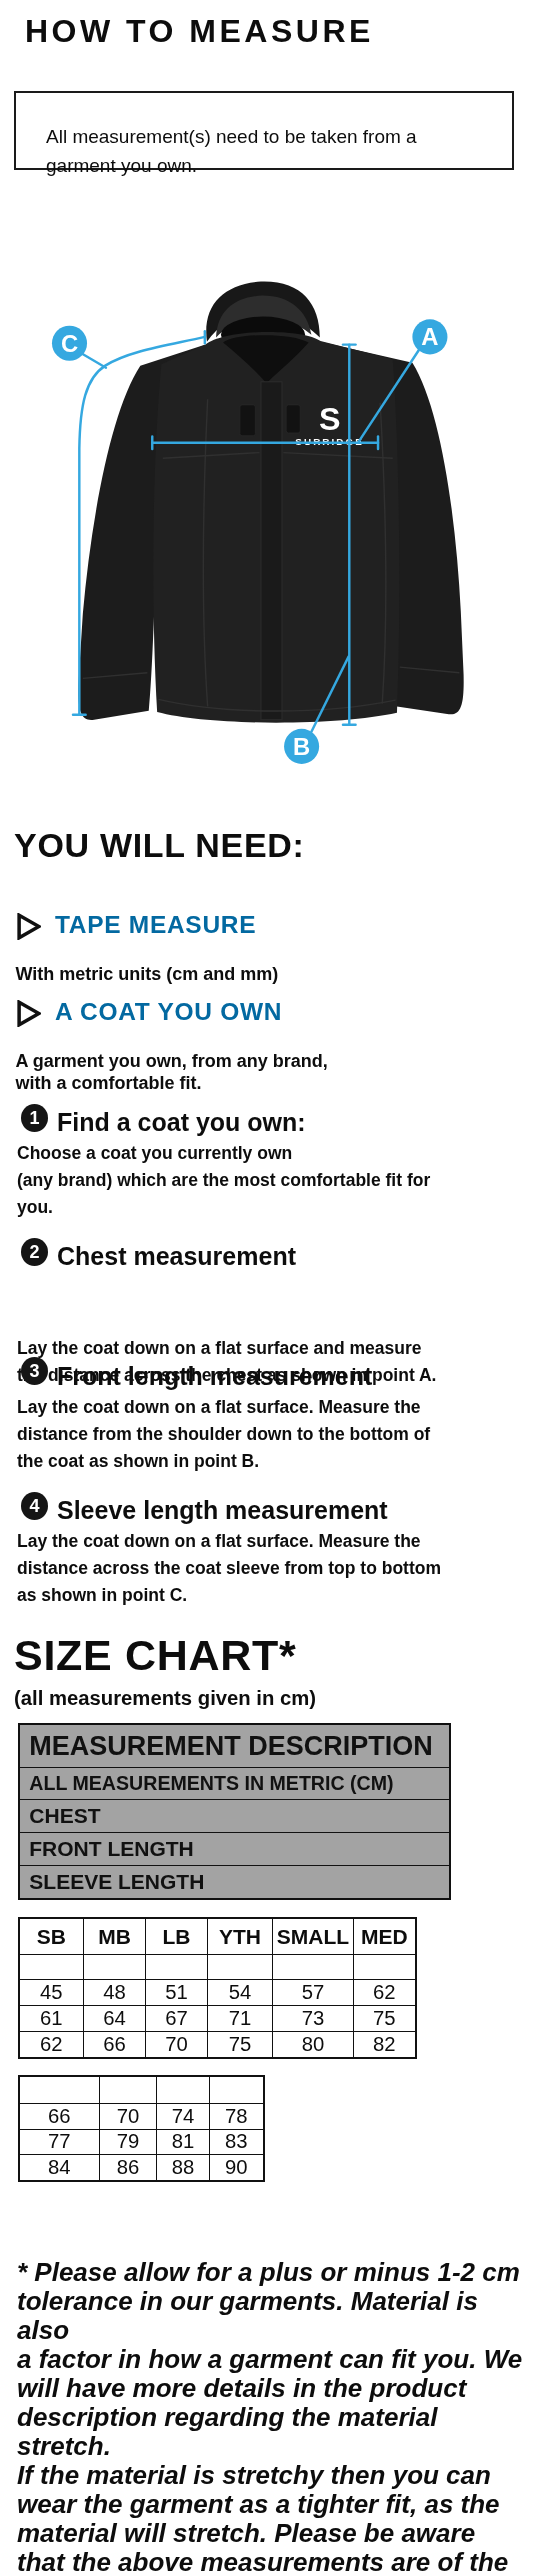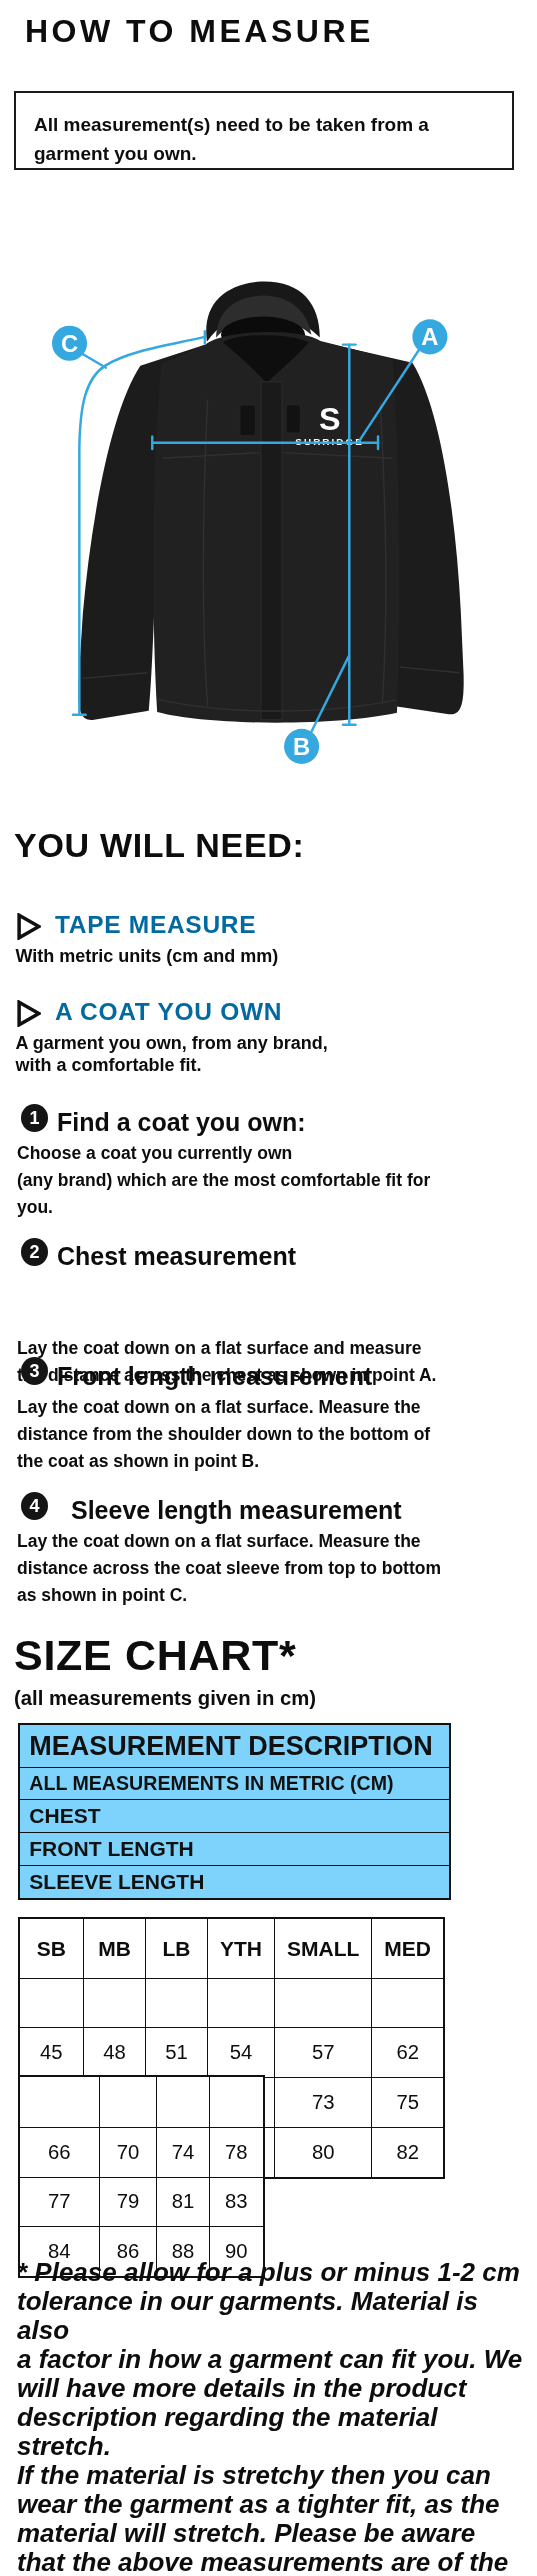--- a/index.html
+++ b/index.html
@@ -3,41 +3,41 @@
 <meta charset="utf-8">
 <style>
   html,body{margin:0;padding:0;background:#fff;}
   .page{position:relative;width:538px;height:2576px;background:#ffffff;overflow:hidden;
         font-family:"Liberation Sans", sans-serif;color:#111;}
   .abs{position:absolute;}
   .ml{white-space:pre-line;}
   .page-title{left:25px;top:12.6px;font-size:32px;font-weight:bold;letter-spacing:3.5px;color:#0d0d0d;}
   .note-box{left:14px;top:91px;width:468px;height:50px;border:2.1px solid #1a1a1a;background:#fff;
             padding:12.6px 14px;}
-  .note-box p{margin:4px;font-size:19px;line-height:29px;font-weight:bold;color:#0d0d0d;}
+  .note-box p{margin:16px;font-size:19px;line-height:29px;font-weight:normal;color:#0d0d0d;}
   .section-h{font-weight:bold;color:#0d0d0d;}
   .ywn{left:14px;top:826px;font-size:34px;letter-spacing:0.7px;}
   .need-tri{left:17px;width:24px;height:27px;}
   .need-title{left:55px;font-size:24.5px;font-weight:bold;letter-spacing:0.7px;color:#0369a1;}
-  .need-desc{left:15.4px;font-size:18px;line-height:22px;font-weight:bold;color:#0d0d0d;}
+  .need-desc{left:15.4px;font-size:18px;line-height:22px;font-weight:bold;color:#0d0d0d;margin-top:18px;}
   .badge{width:27px;height:28px;border-radius:50%;background:#151515;color:#fff;
          display:flex;align-items:center;justify-content:center;font-size:18px;font-weight:bold;}
   .step-title{left:57px;font-size:25px;font-weight:bold;color:#0d0d0d;}
   .step-body{left:17px;font-size:17.5px;line-height:27px;font-weight:bold;color:#0d0d0d;}
   .sc-title{left:14px;top:1631px;font-size:43px;font-weight:bold;letter-spacing:0.7px;color:#0d0d0d;}
   .sc-sub{left:14px;top:1687px;font-size:20.3px;font-weight:bold;color:#0d0d0d;}
-  .desc-table{left:17.5px;top:1723px;width:429px;border:2.1px solid #111;background:#7dd3fc;text-align:right;}
+  .desc-table{left:17.5px;top:1723px;width:429px;border:2.1px solid #111;background:#a3a3a3;text-align:right;}
   .desc-row{border-top:1.4px solid #111;display:flex;align-items:center;padding-left:9.8px;}
   .desc-row:first-child{border-top:none;}
   .dr-title{height:42px;font-size:27px;font-weight:bold;}
   .dr-unit{height:31px;font-size:19.6px;font-weight:bold;}
   .dr-item{height:32px;font-size:21px;font-weight:bold;}
   table.size-table{position:absolute;border-collapse:collapse;background:#fff;table-layout:fixed;}
   table.size-table th,table.size-table td{border:1.4px solid #111;text-align:center;vertical-align:middle;
-       font-family:"Liberation Sans",sans-serif;color:#0d0d0d;padding:12px;}
+       font-family:"Liberation Sans",sans-serif;color:#0d0d0d;padding:0;}
   table.size-table{border:2.1px solid #111;}
   .t-head th{font-size:21px;font-weight:bold;}
   .t1 .t-head th{height:35px;} .t1 .t-empty td{height:24px;} .t1 .t-data td{height:25px;font-size:20.3px;}
   .t2 .t-head th{height:34px;} .t2 .t-empty td{height:26px;} .t2 .t-data td{height:24.5px;font-size:20.3px;}
   .footnote{left:17px;top:2258px;width:508px;font-size:26px;line-height:29px;
             font-weight:bold;font-style:italic;color:#0d0d0d;}
 </style>
 </head>
 <body>
 
@@ -138,21 +138,21 @@
     <span>3</span>
     </div>
   <div class="abs step-title" style="top:1362px;">Front length measurement</div>
   <div class="abs step-body ml" style="top:1394px;">Lay the coat down on a flat surface. Measure the
 distance from the shoulder down to the bottom of
 the coat as shown in point B.</div>
 
   <div class="abs badge" style="left:21px;top:1492px;">
     <span>4</span>
     </div>
-  <div class="abs step-title" style="top:1496px;margin-left:14px;">Sleeve length measurement</div>
+  <div class="abs step-title" style="top:1496px;">Sleeve length measurement</div>
   <div class="abs step-body ml" style="top:1528px;">Lay the coat down on a flat surface. Measure the
 distance across the coat sleeve from top to bottom
 as shown in point C.</div>
 
   <div class="abs sc-title">SIZE CHART*</div>
   <div class="abs sc-sub">(all measurements given in cm)</div>
 
   <div class="abs desc-table">
     <div class="desc-row dr-title">MEASUREMENT DESCRIPTION</div>
     <div class="desc-row dr-unit">ALL MEASUREMENTS IN METRIC (CM)</div>

